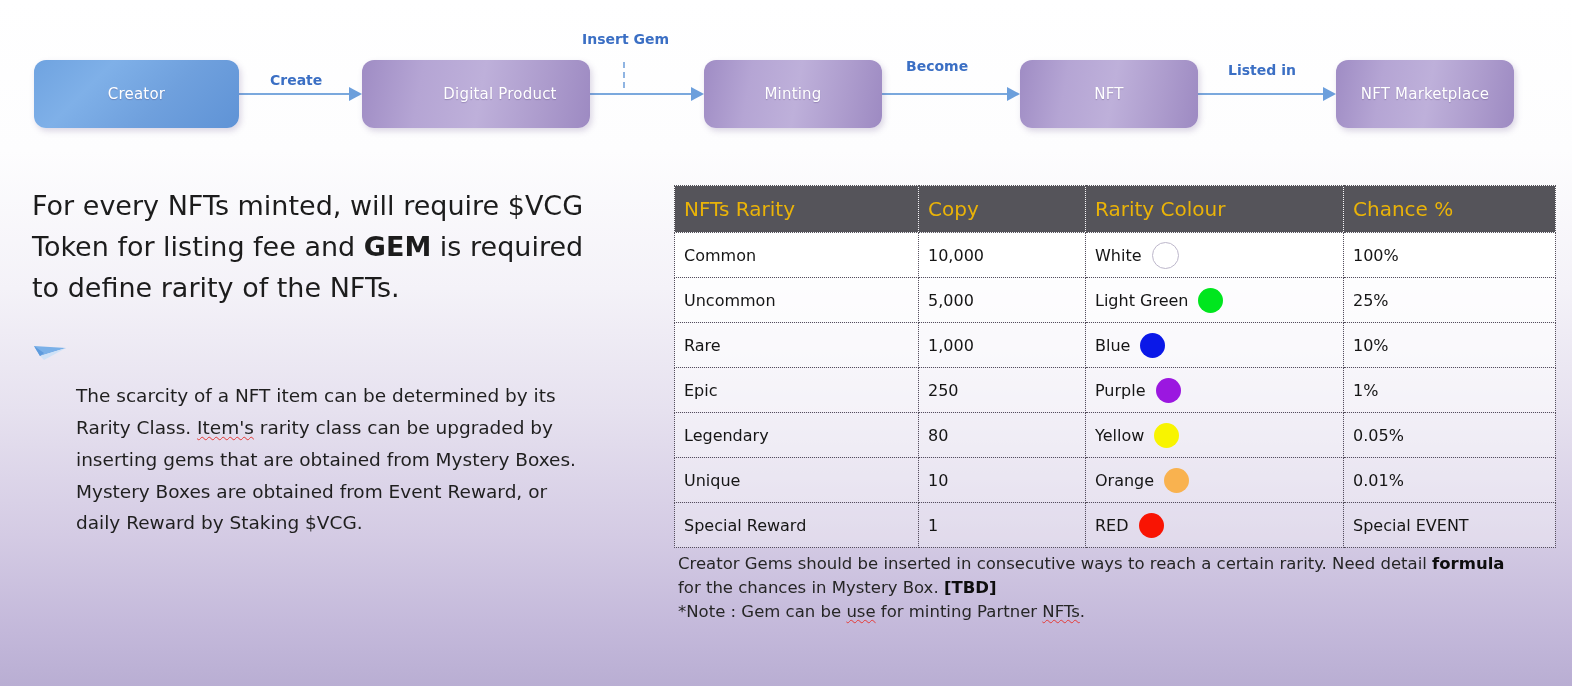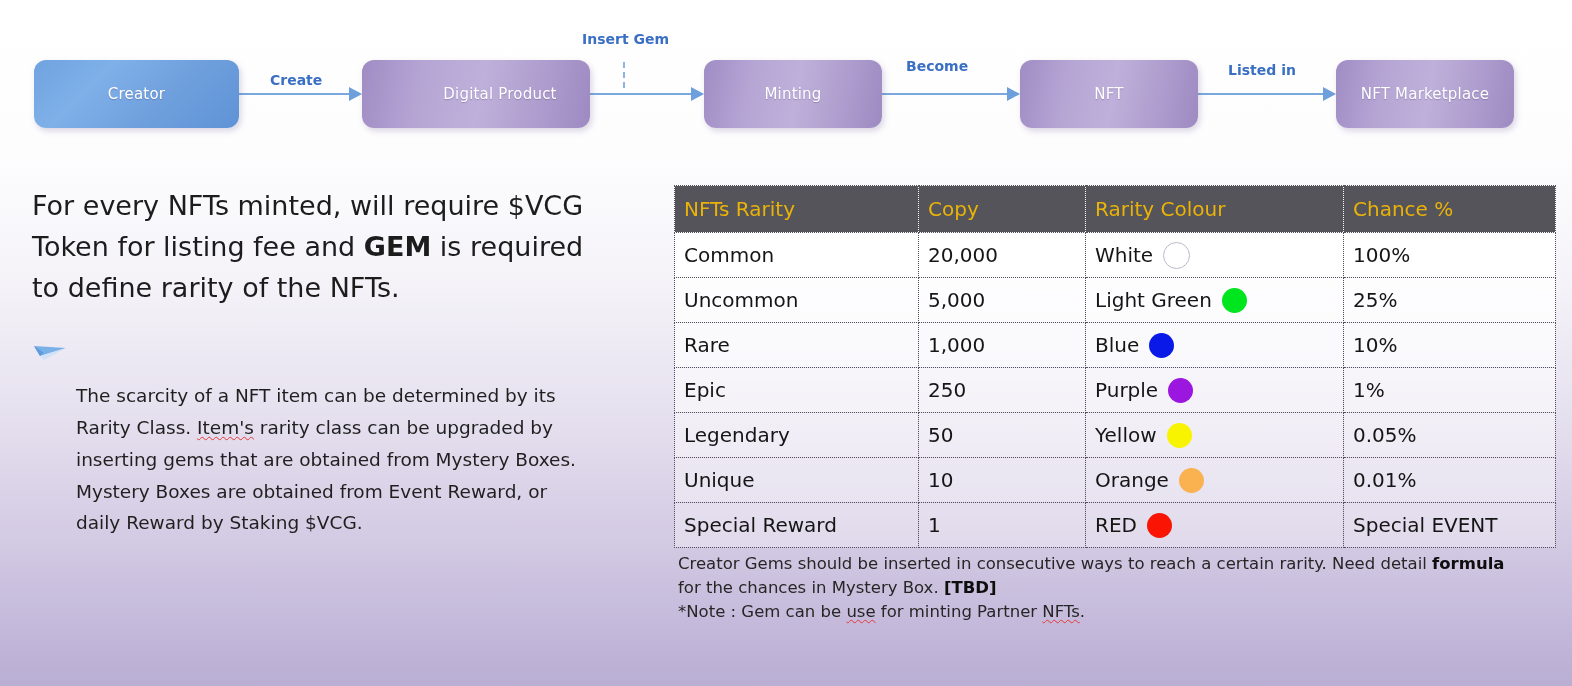--- a/index.html
+++ b/index.html
@@ -124,21 +124,21 @@
   }
   table.rarity {
     border-collapse: collapse;
     width: 841px;
     table-layout: fixed;
   }
   table.rarity th, table.rarity td {
     border: 1px dotted #55505c;
     padding: 0 0 0 9px;
     text-align: left;
-    font-size: 20px;
+    font-size: 16px;
     color: #151515;
     height: 44px;
     vertical-align: middle;
     font-weight: 400;
     overflow: hidden;
     white-space: nowrap;
   }
   table.rarity thead th {
     background: #55545a;
     color: #eab308;
@@ -225,21 +225,21 @@
       <tr>
         <th style="width:234px">NFTs Rarity</th>
         <th style="width:157px">Copy</th>
         <th style="width:248px">Rarity Colour</th>
         <th style="width:202px">Chance %</th>
       </tr>
     </thead>
     <tbody id="rarity-body">
         <tr>
           <td>Common</td>
-          <td>20,000</td>
+          <td>10,000</td>
           <td>
             <span class="colour-cell">
               <span>White</span>
               <span class="swatch hollow"></span>
             </span>
           </td>
           <td>100%</td>
         </tr>
         <tr>
           <td>Uncommon</td>
@@ -269,21 +269,21 @@
           <td>
             <span class="colour-cell">
               <span>Purple</span>
               <span class="swatch" style="background: rgb(155, 23, 224);"></span>
             </span>
           </td>
           <td>1%</td>
         </tr>
         <tr>
           <td>Legendary</td>
-          <td>50</td>
+          <td>80</td>
           <td>
             <span class="colour-cell">
               <span>Yellow</span>
               <span class="swatch" style="background: rgb(248, 244, 0);"></span>
             </span>
           </td>
           <td>0.05%</td>
         </tr>
         <tr>
           <td>Unique</td>

